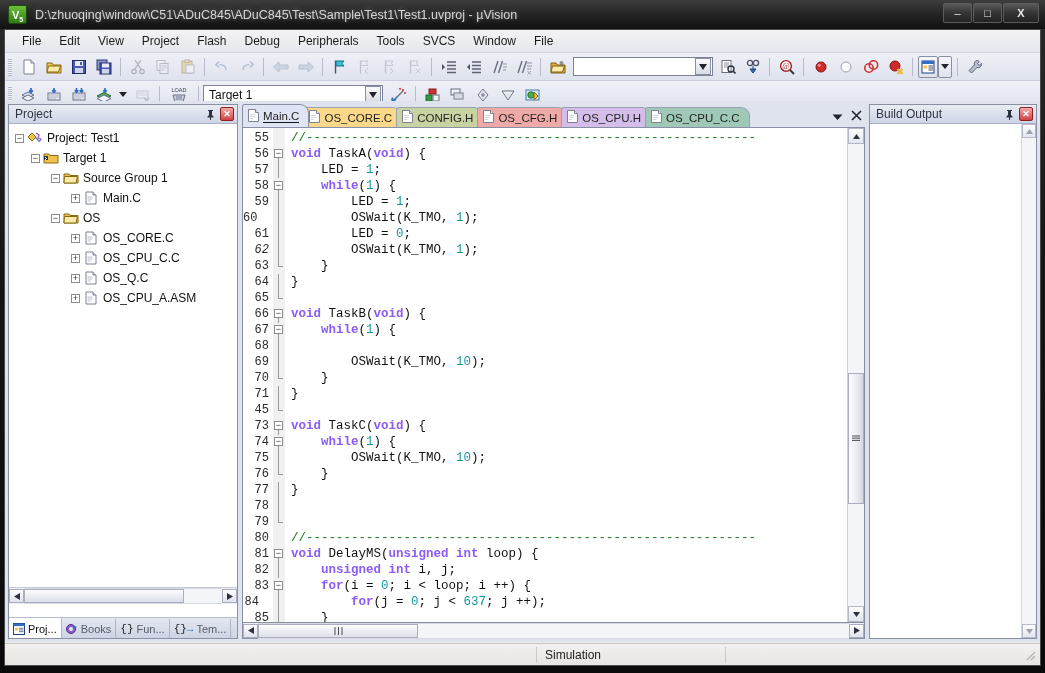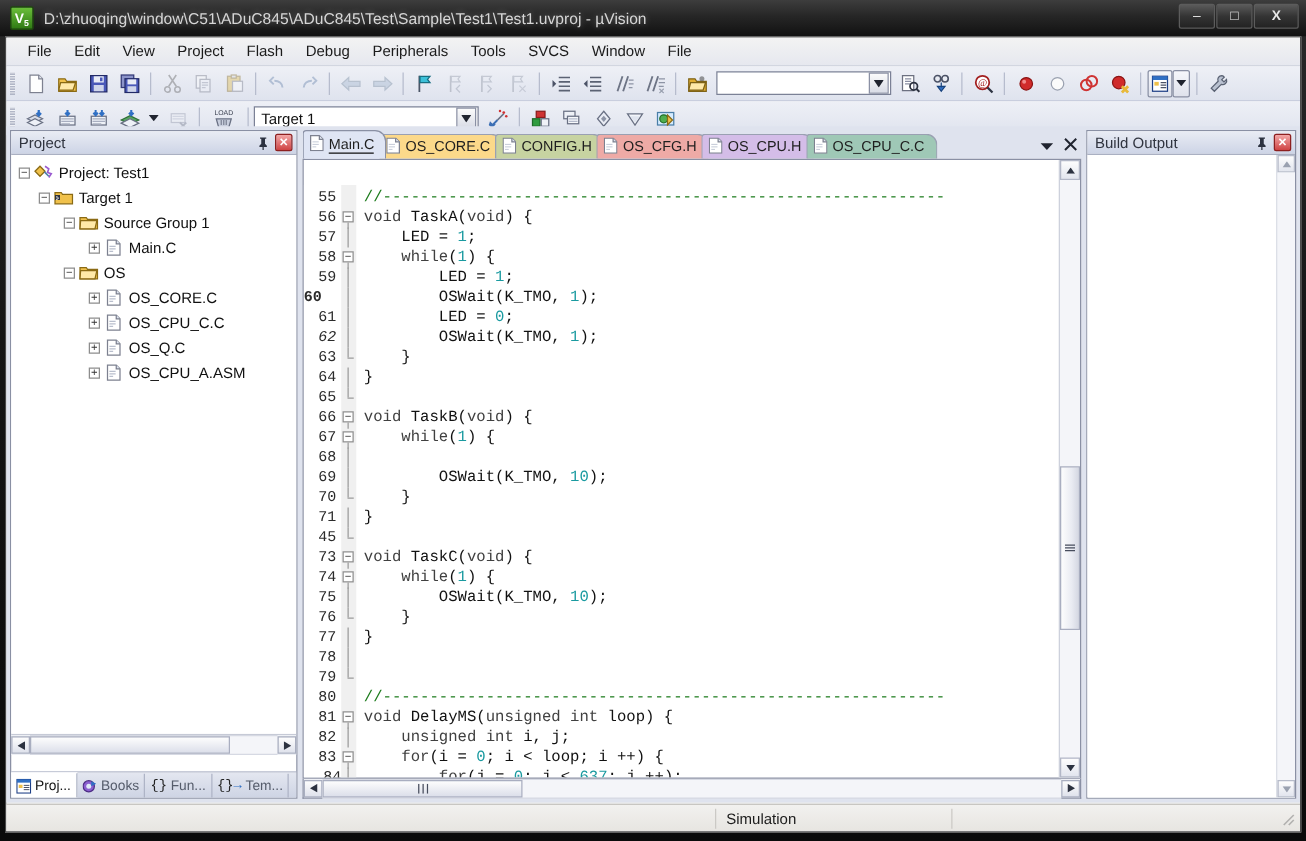--- a/index.html
+++ b/index.html
@@ -164,36 +164,36 @@
   .etab .doc{margin-right:4px;}
   .etab .lbl{white-space:nowrap;}
   .etab.active .lbl{border-bottom:1.5px solid #111;}
   #tabtools{
     margin-left:auto;display:flex;align-items:center;height:20px;padding-right:3px;gap:8px;
   }
   #codewrap{
     flex:1;display:flex;background:#fff;border:1px solid #8a90a4;border-top:1px solid #8a90a4;
     box-sizing:border-box;overflow:hidden;position:relative;
   }
-  #codebody{flex:1;display:flex;overflow:hidden;margin-top:20px;}
+  #codebody{flex:1;display:flex;overflow:hidden;}
   #gutter{
     width:30px;flex:0 0 auto;background:#fff;text-align:right;
     font-family:"Liberation Mono", monospace;font-size:12px;color:#2b2b2b;
     padding-top:2px;box-sizing:border-box;
   }
   #fold{
     width:12px;flex:0 0 auto;background:#f0f0f0;padding-top:2px;position:relative;
   }
   #codetext{
     flex:1;font-family:"Liberation Mono", monospace;font-size:12.5px;
     padding-top:2px;padding-left:6px;box-sizing:border-box;white-space:pre;
     color:#111;overflow:hidden;position:relative;
   }
   .ln{height:16px;line-height:16px;}
-  .kw{color:#404040;font-weight:normal;}
+  .kw{color:#8b5cf6;font-weight:bold;}
   .num{color:#1a9aa0;}
   .cmt{color:#1a7a1a;}
   .fn{color:#111;}
   #vscroll{
     width:16px;flex:0 0 auto;background:#f4f5f9;
     border-left:1px solid #cdd1dc;position:relative;
   }
   .vsb-arrow{
     width:16px;height:16px;background:linear-gradient(180deg,#fdfdfd,#e2e5ee);
     border:1px solid #b2b7c7;box-sizing:border-box;
@@ -222,21 +222,20 @@
     height:14px;width:14px;background:linear-gradient(180deg,#fdfdfd,#e2e5ee);
     border:1px solid #b6bbc9;box-sizing:border-box;
     display:flex;align-items:center;justify-content:center;
   }
   
   #statusbar{
     position:absolute;left:0;bottom:0;height:22px;width:100%;
     background:linear-gradient(180deg,#f2f1ef 0%,#e7e5e1 100%);
     border-top:1px solid #c8c6c2;display:flex;align-items:center;
     box-sizing:border-box;
-    padding-left:36px;
   }
   .sfield{height:22px;display:flex;align-items:center;font-size:12px;color:#1c1c1c;}
   .ssep{width:1px;height:16px;background:#cbc9c5;}
   #sizegrip{
     width:14px;height:14px;margin-left:auto;margin-right:3px;opacity:.45;
   }
 </style>
 </head>
 <body>
 
@@ -824,21 +823,21 @@
         </div>
 
         <div id="codewrap">
           <div id="codebody">
             <div id="gutter">
                 <div class="ln" style="padding-right: 4px;">55</div>
                 <div class="ln" style="padding-right: 4px;">56</div>
                 <div class="ln" style="padding-right: 4px;">57</div>
                 <div class="ln" style="padding-right: 4px;">58</div>
                 <div class="ln" style="padding-right: 4px;">59</div>
-                <div class="ln" style="padding-right: 20px; font-weight: bold;">60</div>
+                <div class="ln" style="padding-right: 20px;">60</div>
                 <div class="ln" style="padding-right: 4px;">61</div>
                 <div class="ln" style="padding-right: 4px; font-style: italic;">62</div>
                 <div class="ln" style="padding-right: 4px;">63</div>
                 <div class="ln" style="padding-right: 4px;">64</div>
                 <div class="ln" style="padding-right: 4px;">65</div>
                 <div class="ln" style="padding-right: 4px;">66</div>
                 <div class="ln" style="padding-right: 4px;">67</div>
                 <div class="ln" style="padding-right: 4px;">68</div>
                 <div class="ln" style="padding-right: 4px;">69</div>
                 <div class="ln" style="padding-right: 4px;">70</div>
@@ -848,21 +847,21 @@
                 <div class="ln" style="padding-right: 4px;">74</div>
                 <div class="ln" style="padding-right: 4px;">75</div>
                 <div class="ln" style="padding-right: 4px;">76</div>
                 <div class="ln" style="padding-right: 4px;">77</div>
                 <div class="ln" style="padding-right: 4px;">78</div>
                 <div class="ln" style="padding-right: 4px;">79</div>
                 <div class="ln" style="padding-right: 4px;">80</div>
                 <div class="ln" style="padding-right: 4px;">81</div>
                 <div class="ln" style="padding-right: 4px;">82</div>
                 <div class="ln" style="padding-right: 4px;">83</div>
-                <div class="ln" style="padding-right: 0;">84</div>
+                <div class="ln" style="padding-right: 14px;">84</div>
                 <div class="ln" style="padding-right: 4px;">85</div>
               </div>
             <div id="fold">
                 <div class="ln" style="position: relative;"></div>
                 <div class="ln" style="position: relative;">
                   <span style="position:absolute;left:1px;top:3px;width:9px;height:9px;border:1px solid #8d8d8d;background:#fff;font-size:9px;line-height:7px;text-align:center;box-sizing:border-box;color:#333">−</span>
                   <span style="position:absolute;left:5px;top:12px;bottom:-1px;width:1px;background:#9a9a9a"></span>
                 </div>
                 <div class="ln" style="position: relative;">
                   <span style="position:absolute;left:5px;top:0;bottom:0;width:1px;background:#9a9a9a"></span>

